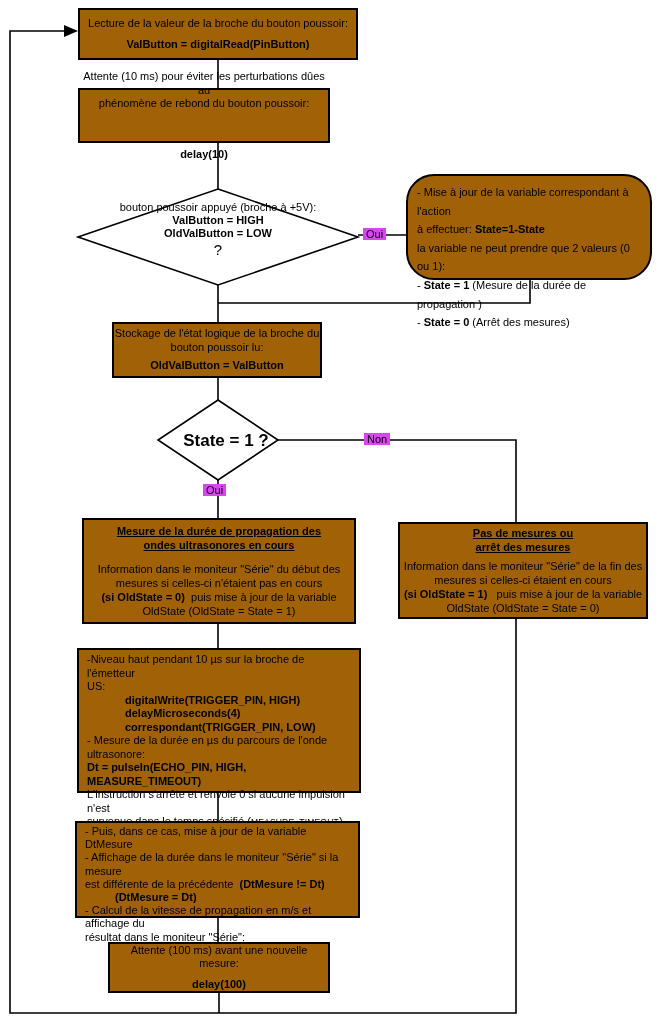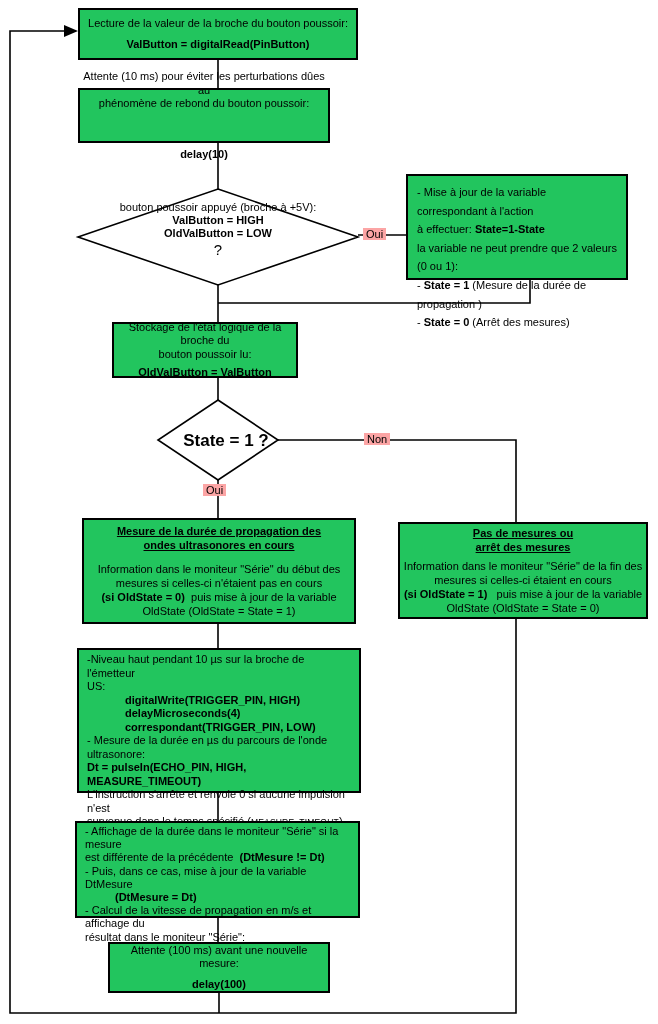--- a/index.html
+++ b/index.html
@@ -1,33 +1,33 @@
 <!DOCTYPE html>
 <html><head>
 <meta charset="utf-8">
 <style>
   html,body{margin:0;padding:0;background:#ffffff;}
   .stage{position:relative;width:658px;height:1024px;background:#ffffff;overflow:hidden;
          font-family:"Liberation Sans",sans-serif;color:#000;}
   svg.wires{position:absolute;left:0;top:0;z-index:1;}
-  .box{position:absolute;box-sizing:border-box;background:#22c55e;border:2px solid #000;
+  .box{position:absolute;box-sizing:border-box;background:#a16207;border:2px solid #000;
        font-size:11px;line-height:13.5px;z-index:2;}
   .vcenter{display:flex;flex-direction:column;justify-content:center;align-items:center;text-align:center;}
   .left{text-align:left;}
   .b{font-weight:bold;}
   .u{text-decoration:underline;}
   .pre{white-space:pre-wrap;}
   .mt{margin-top:7px;}
   .mt10{margin-top:10px;}
   .mt5{margin-top:5px;}
   .ind{padding-left:38px;}
   .ind2{padding-left:30px;}
   .small{font-size:8.5px;letter-spacing:.2px;}
   .dtext{position:absolute;text-align:center;z-index:3;font-size:11px;line-height:13px;}
-  .lbl{position:absolute;background:#fca5a5;font-size:11px;padding:0 3px;z-index:4;}
+  .lbl{position:absolute;background:#d946ef;font-size:11px;padding:0 3px;z-index:4;}
   .q{font-size:15px;line-height:15px;margin-top:2px;}
   .note{padding:7px 9px;line-height:18.6px;font-size:11px;}
   .codebox{padding:3px 8px;line-height:13.5px;}
   .dispbox{padding:2px 8px;line-height:13.2px;}
 </style>
 </head>
 <body>
 
 <div class="stage">
 
@@ -64,29 +64,29 @@
 
   <div class="dtext" style="left:83px;top:201px;width:270px;">
     <div>bouton poussoir appuyé (broche à +5V):</div>
     <div class="b">ValButton = HIGH</div>
     <div class="b">OldValButton = LOW</div>
     <div class="q">?</div>
   </div>
 
   <div class="lbl" style="left:363px;top:228px;">Oui</div>
 
-  <div class="box left note" style="left:406px;top:174px;width:222px;height:106px;">
+  <div class="box left note" style="left:406px;top:174px;width:246px;height:106px;border-radius:28px;">
     <div>- Mise à jour de la variable correspondant à l'action</div>
     <div><span class="pre">à effectuer: </span><span class="b">State=1-State</span></div>
     <div>la variable ne peut prendre que 2 valeurs (0 ou 1):</div>
     <div><span class="pre">- </span><span class="b">State = 1</span><span class="pre"> (Mesure de la durée de propagation )</span></div>
     <div><span class="pre">- </span><span class="b">State = 0</span><span class="pre"> (Arrêt des mesures)</span></div>
   </div>
 
-  <div class="box vcenter" style="left:112px;top:322px;width:186px;height:56px;">
+  <div class="box vcenter" style="left:112px;top:322px;width:210px;height:56px;">
     <div class="pre">Stockage de l'état logique de la broche du
 bouton poussoir lu:</div>
     <div class="b mt5">OldValButton = ValButton</div>
   </div>
 
   <div class="dtext b" style="left:166px;top:434px;width:120px;font-size:17px;">State = 1 ?</div>
 
   <div class="lbl" style="left:364px;top:433px;">Non</div>
 
   <div class="lbl" style="left:203px;top:484px;">Oui</div>
@@ -116,23 +116,23 @@
     <div class="b ind">delayMicroseconds(4)</div>
     <div class="b ind">correspondant(TRIGGER_PIN, LOW)</div>
     <div class="pre">- Mesure de la durée en µs du parcours de l'onde
 ultrasonore:</div>
     <div class="b">Dt = pulseIn(ECHO_PIN, HIGH, MEASURE_TIMEOUT)</div>
     <div><span class="pre">L'instruction s'arrête et renvoie 0 si aucune impulsion n'est
 survenue dans le temps spécifié (</span><span class="small">MEASURE_TIMEOUT</span><span>).</span></div>
   </div>
 
   <div class="box left dispbox" style="left:75px;top:821px;width:285px;height:97px;">
+    <div>- Puis, dans ce cas, mise à jour de la variable DtMesure</div>
     <div><span class="pre">- Affichage de la durée dans le moniteur "Série" si la mesure
 est différente de la précédente  </span><span class="b">(DtMesure != Dt)</span></div>
-    <div>- Puis, dans ce cas, mise à jour de la variable DtMesure</div>
     <div class="b ind2">(DtMesure = Dt)</div>
     <div class="pre">- Calcul de la vitesse de propagation en m/s et affichage du
 résultat dans le moniteur "Série":</div>
     <div class="b ind2">Vitesse = 2*float(Distance)/Dt*10000</div>
   </div>
 
   <div class="box vcenter" style="left:108px;top:942px;width:222px;height:51px;">
     <div>Attente (100 ms) avant une nouvelle mesure:</div>
     <div class="b mt">delay(100)</div>
   </div>

